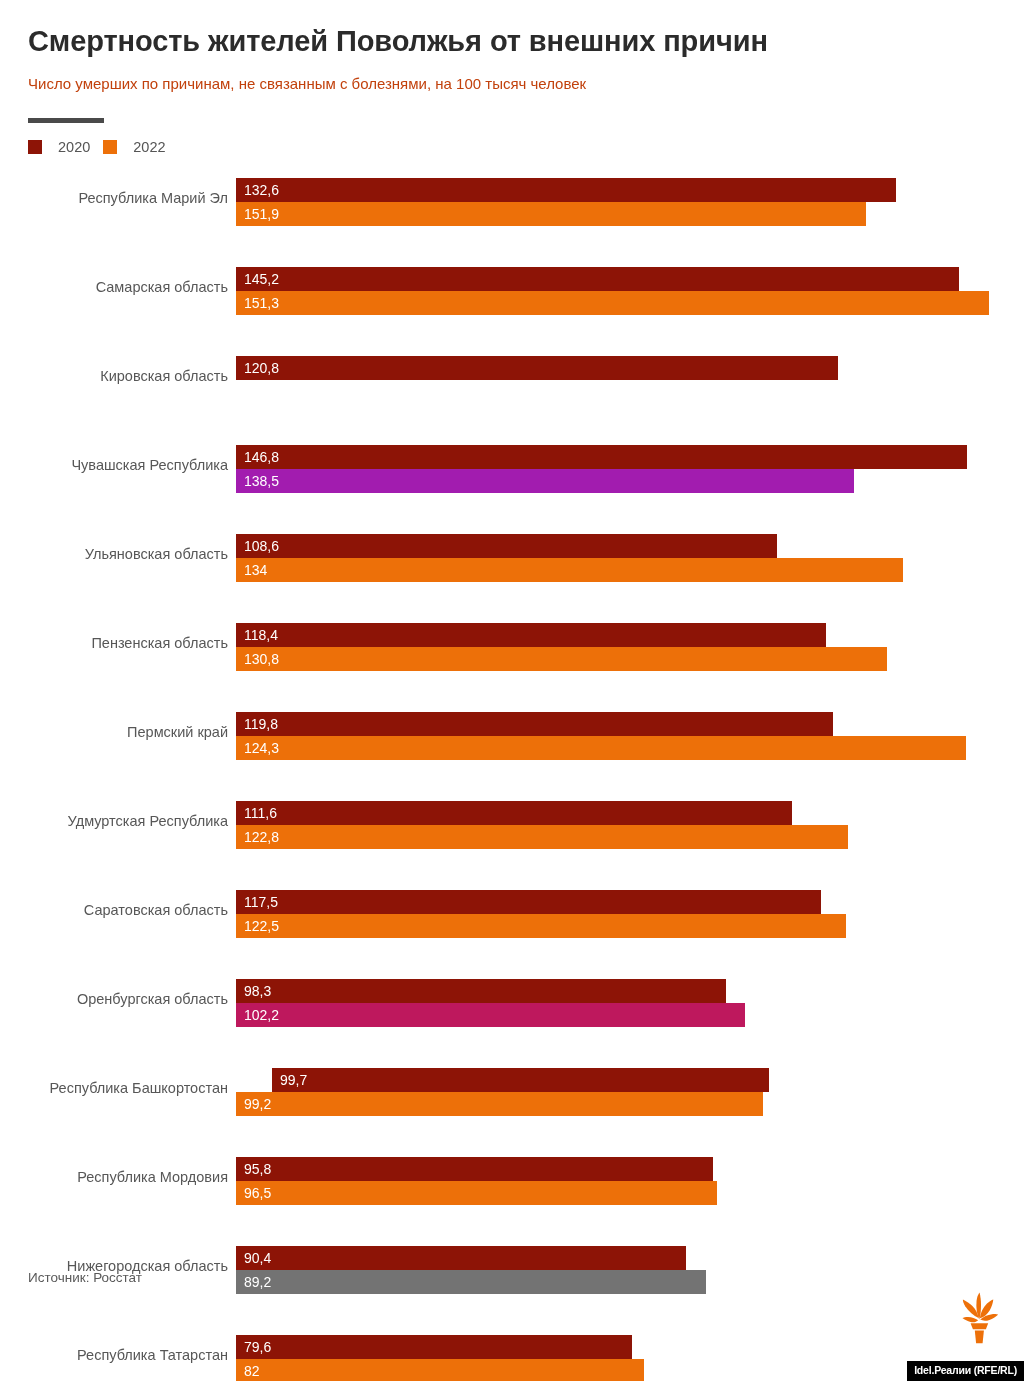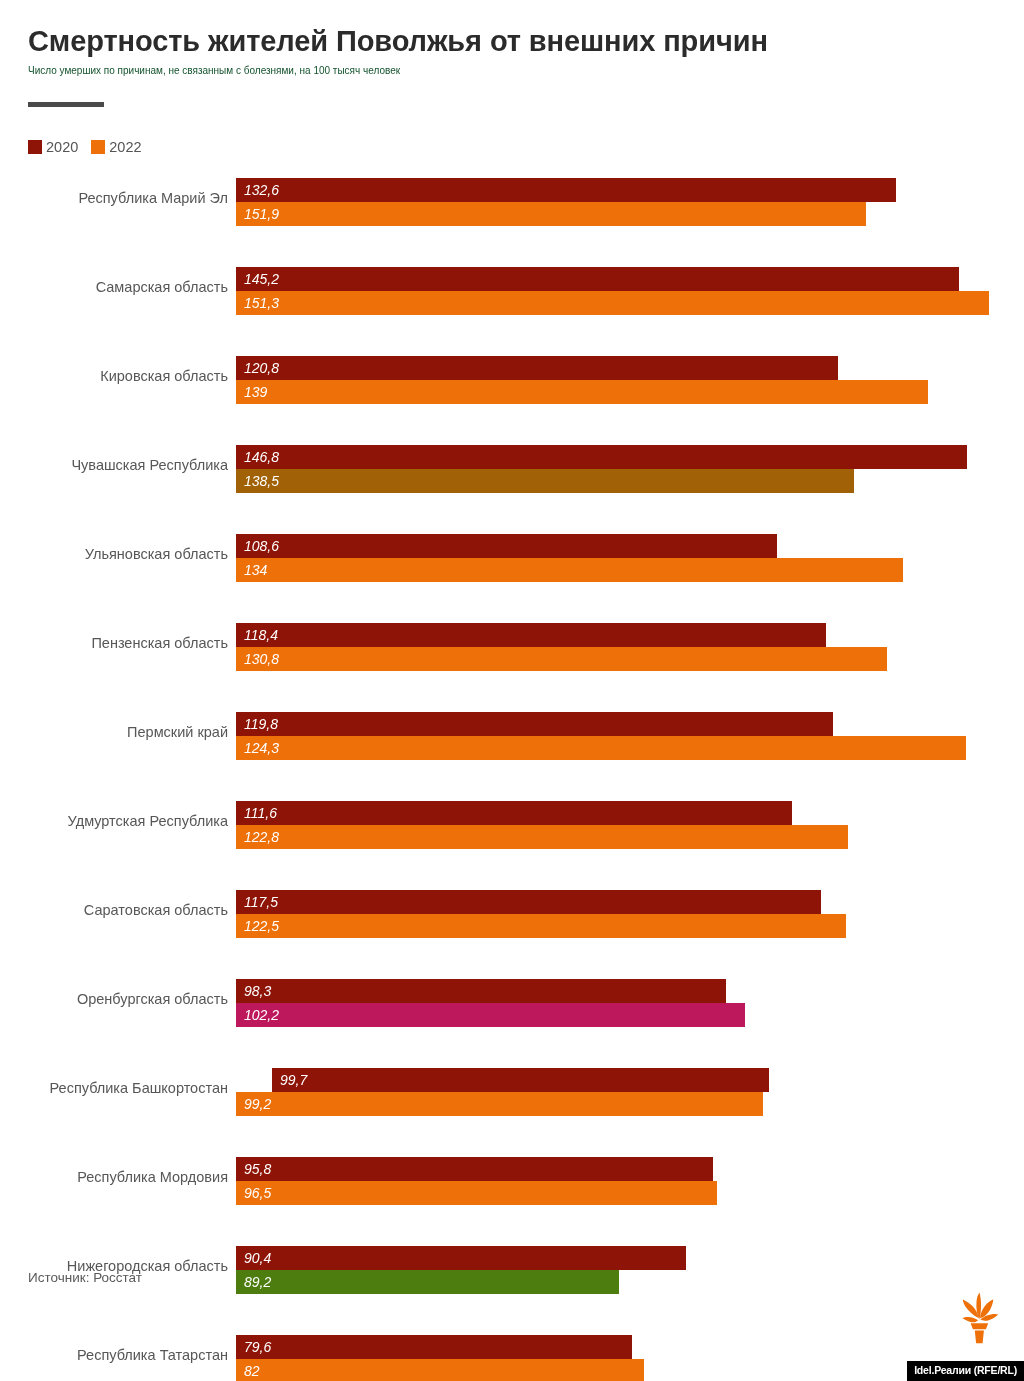--- a/index.html
+++ b/index.html
@@ -32,23 +32,23 @@
   }
   .chart-title {
     font-size: 29px;
     font-weight: bold;
     color: #2b2b2b;
     letter-spacing: -0.1px;
     margin: 0;
     line-height: 1.2;
   }
   .chart-subtitle {
-    font-size: 10px;
-    color: #14532d;
-    margin: 5px 0 0 0;
+    font-size: 15px;
+    color: #c2410c;
+    margin: 15px 0 0 0;
     line-height: 1.3;
   }
   .rule {
     width: 76px;
     height: 5px;
     background: #4a4a4a;
     margin-top: 25px;
   }
 
   
@@ -56,21 +56,21 @@
     position: absolute;
     left: 28px;
     top: 140px;
     display: flex;
     align-items: center;
     gap: 13px;
   }
   .legend-item {
     display: flex;
     align-items: center;
-    gap: 4px;
+    gap: 16px;
   }
   .legend-swatch {
     width: 14px;
     height: 14px;
     display: block;
   }
   .legend-label {
     font-size: 14.5px;
     color: #555555;
     line-height: 1;
@@ -104,21 +104,20 @@
   }
   .bars {
     position: absolute;
     left: 236px;
     top: 8px;
     right: 0;
   }
   .bar-row {
     position: relative;
     height: 24px;
-    font-style: italic;
   }
   .bar {
     height: 24px;
     display: flex;
     align-items: center;
     box-sizing: border-box;
     padding-left: 8px;
     min-width: 34px;
   }
   .bar-2020 { background: #8d1406; }
@@ -215,37 +214,32 @@
         </div>
       </div>
       <div class="group">
         <div class="group-label">Кировская область</div>
         <div class="bars">
           <div class="bar-row">
             <div class="bar bar-2020" style="width: 601.584px; background: rgb(141, 20, 6);">
               <span class="bar-value">120,8</span>
             </div>
           </div>
-          <div class="bar-row">
-            <div class="bar bar-2022" style="width: 692.22px; background: rgb(237, 112, 9);">
-              <span class="bar-value">139</span>
-            </div>
-          </div>
         </div>
       </div>
       <div class="group">
         <div class="group-label">Чувашская Республика</div>
         <div class="bars">
           <div class="bar-row">
             <div class="bar bar-2020" style="width: 731.064px; background: rgb(141, 20, 6);">
               <span class="bar-value">146,8</span>
             </div>
           </div>
           <div class="bar-row">
-            <div class="bar bar-2022" style="width: 618px; background: #a16207; text-align: center;">
+            <div class="bar bar-2022" style="width: 618px; background: #a21caf; text-align: center;">
               <span class="bar-value">138,5</span>
             </div>
           </div>
         </div>
       </div>
       <div class="group">
         <div class="group-label">Ульяновская область</div>
         <div class="bars">
           <div class="bar-row">
             <div class="bar bar-2020" style="width: 540.828px; background: rgb(141, 20, 6);">
@@ -366,21 +360,21 @@
       </div>
       <div class="group">
         <div class="group-label">Нижегородская область</div>
         <div class="bars">
           <div class="bar-row">
             <div class="bar bar-2020" style="width: 450.192px; background: rgb(141, 20, 6);">
               <span class="bar-value">90,4</span>
             </div>
           </div>
           <div class="bar-row">
-            <div class="bar bar-2022" style="width: 383px; background: #4d7c0f;">
+            <div class="bar bar-2022" style="width: 470px; background: #737373;">
               <span class="bar-value">89,2</span>
             </div>
           </div>
         </div>
       </div>
       <div class="group">
         <div class="group-label">Республика Татарстан</div>
         <div class="bars">
           <div class="bar-row">
             <div class="bar bar-2020" style="width: 396.408px; background: rgb(141, 20, 6);">

